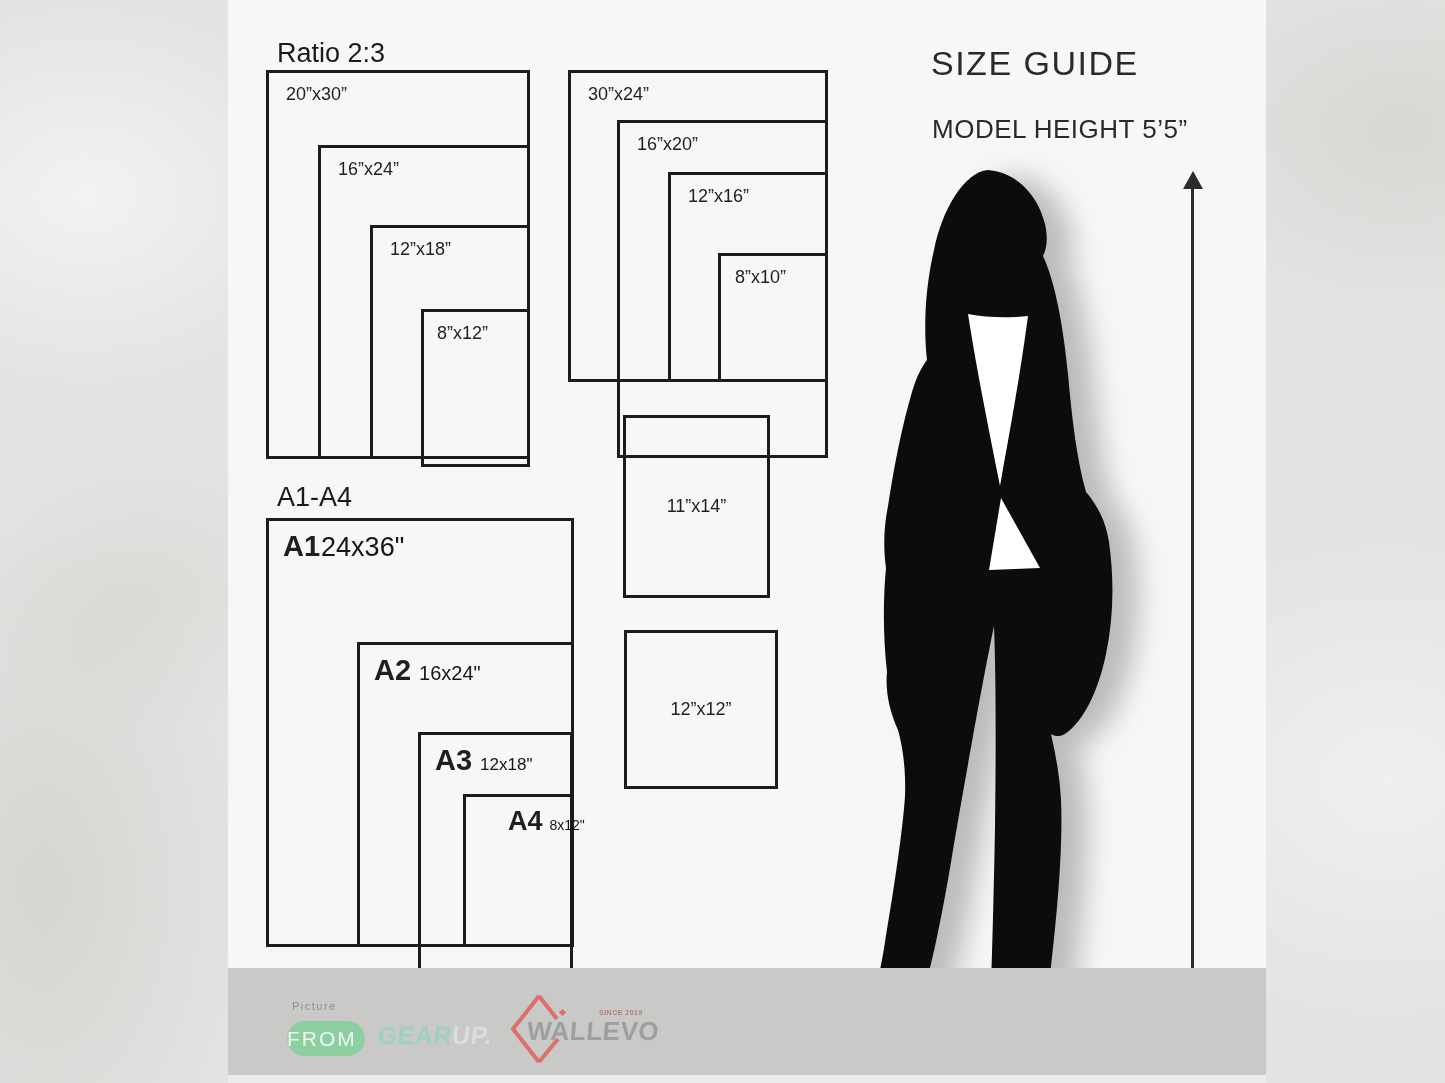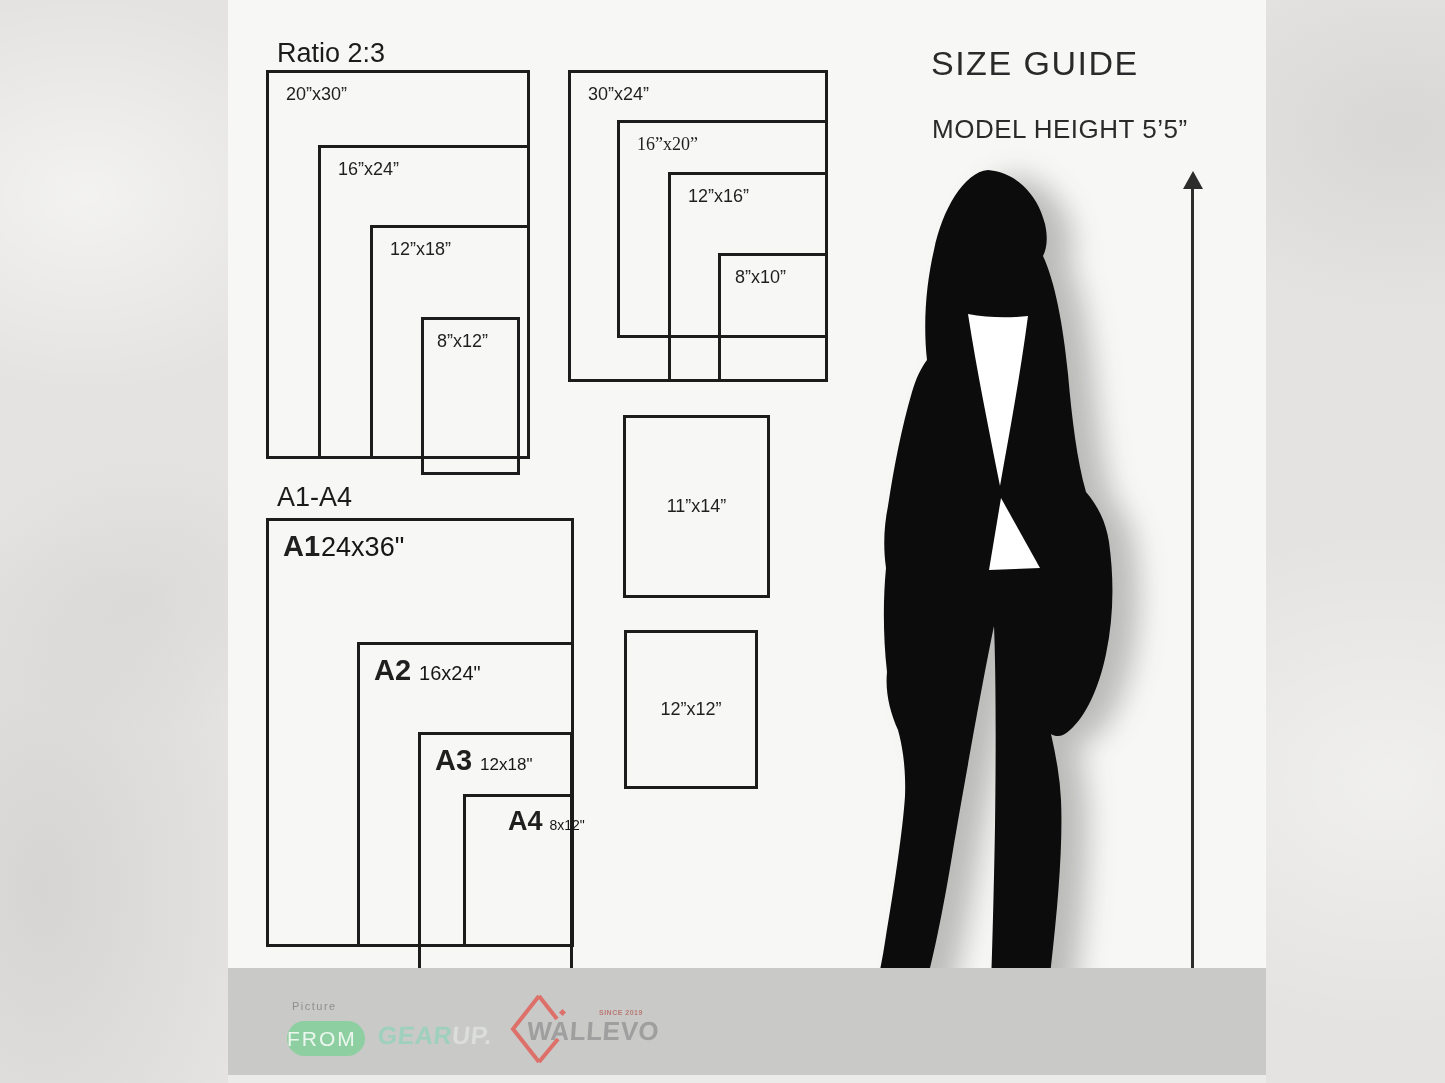--- a/index.html
+++ b/index.html
@@ -72,28 +72,28 @@
   <div class="heading" style="left:277px;top:38px;">Ratio 2:3</div>
   <div class="rect" style="left:266px;top:70px;width:264px;height:389px;">
     <span class="rect-label">20”x30”</span>
   </div>
   <div class="rect" style="left:318px;top:145px;width:212px;height:314px;">
     <span class="rect-label">16”x24”</span>
   </div>
   <div class="rect" style="left:370px;top:225px;width:160px;height:234px;">
     <span class="rect-label">12”x18”</span>
   </div>
-  <div class="rect" style="left:421px;top:317px;width:99px;height:158px;">
+  <div class="rect" style="left:421px;top:309px;width:109px;height:158px;">
     <span class="rect-label" style="padding-left:13px;">8”x12”</span>
   </div>
 
   <div class="rect" style="left:568px;top:70px;width:260px;height:312px;">
     <span class="rect-label">30”x24”</span>
   </div>
-  <div class="rect" style="left:617px;top:120px;width:211px;height:218px;font-family:Liberation Serif, serif;">
+  <div class="rect" style="left:617px;top:120px;width:211px;height:338px;">
     <span class="rect-label">16”x20”</span>
   </div>
   <div class="rect" style="left:668px;top:172px;width:160px;height:210px;">
     <span class="rect-label">12”x16”</span>
   </div>
   <div class="rect" style="left:718px;top:253px;width:110px;height:129px;">
     <span class="rect-label" style="padding-left:14px;">8”x10”</span>
   </div>
 
   <div class="heading" style="left:277px;top:482px;">A1-A4</div>
@@ -118,21 +118,21 @@
   <div class="rect a4" style="left:463px;top:794px;width:111px;height:153px;padding-left:28px;">
     <div class="a-row">
       <span class="a-name">A4</span>
       <span class="a-dims">8x12"</span>
     </div>
   </div>
 
   <div class="rect centered" style="left:623px;top:415px;width:147px;height:183px;">
     <span class="rect-label">11”x14”</span>
   </div>
-  <div class="rect centered" style="left:624px;top:630px;width:134px;height:159px;">
+  <div class="rect centered" style="left:624px;top:630px;width:154px;height:159px;">
     <span class="rect-label">12”x12”</span>
   </div>
 
   <div class="size-guide-title">SIZE GUIDE</div>
   <div class="model-height">MODEL HEIGHT 5’5”</div>
 
   <svg class="silhouette" viewBox="0 0 312 860" aria-hidden="true">
     <path class="body" d="M 140 6
       C 166 8 189 28 197 60 C 200 74 199 84 195 92
       C 207 118 215 160 220 210 C 224 256 229 296 238 328

